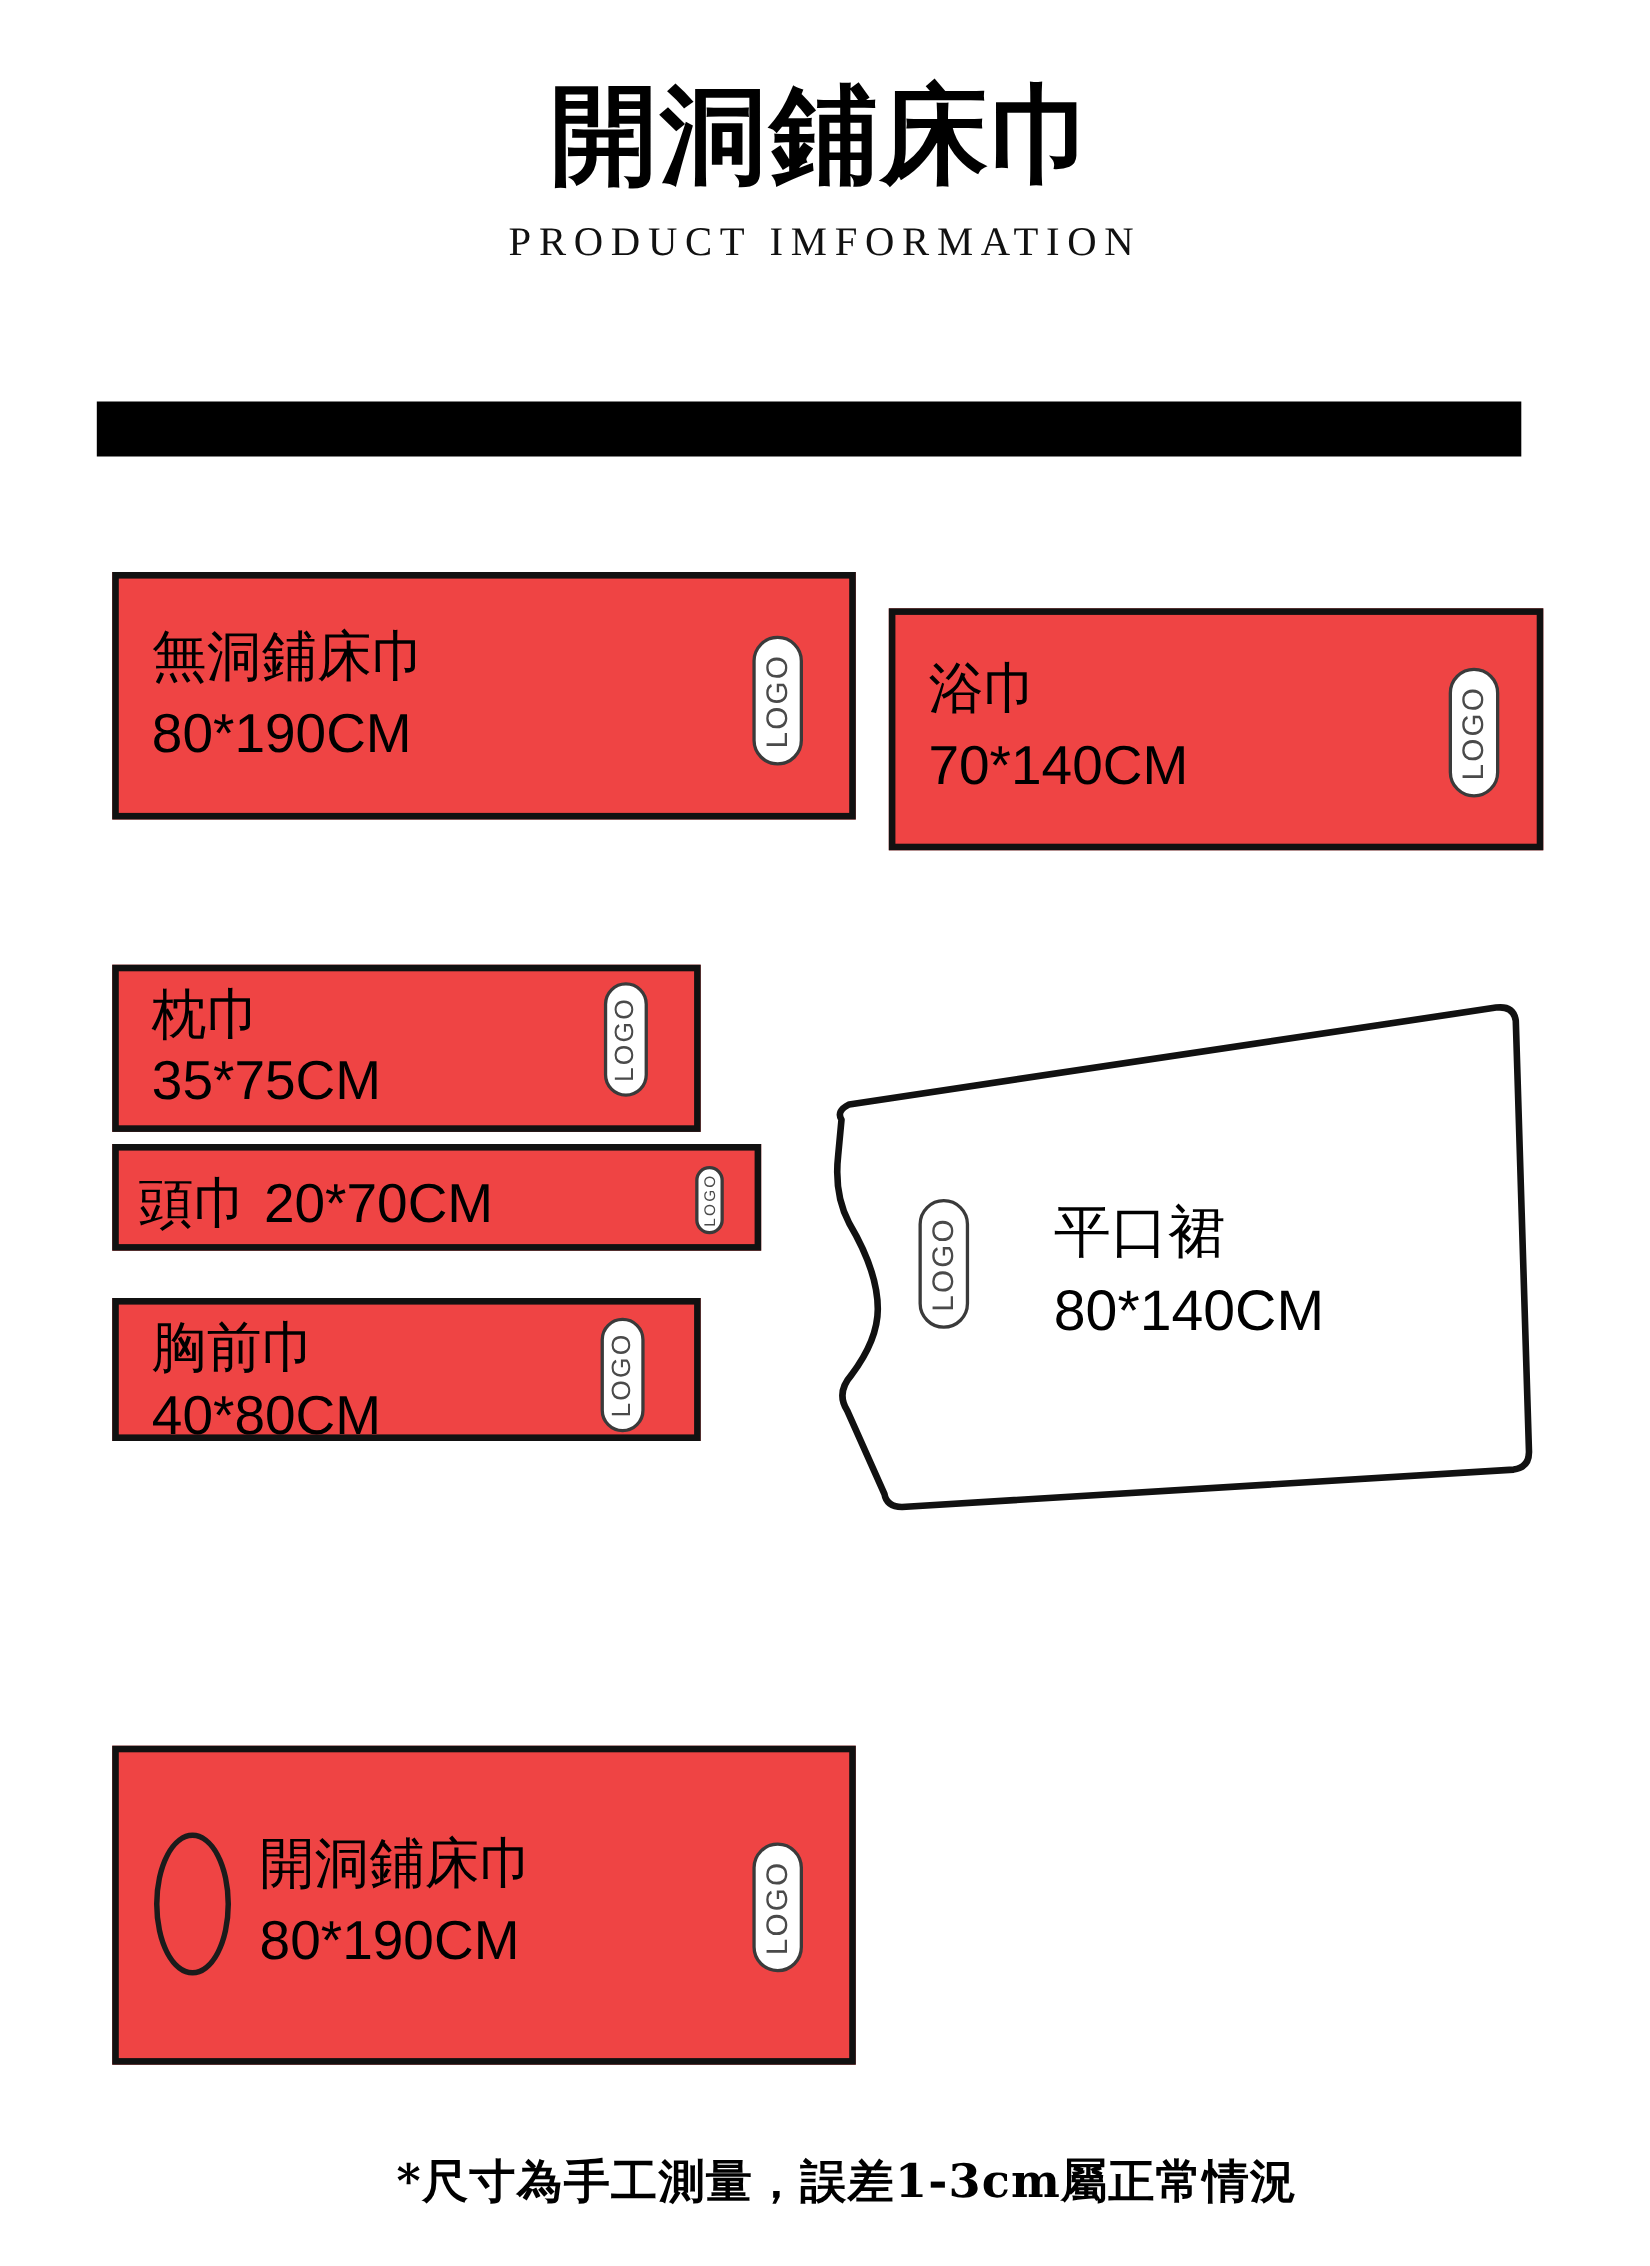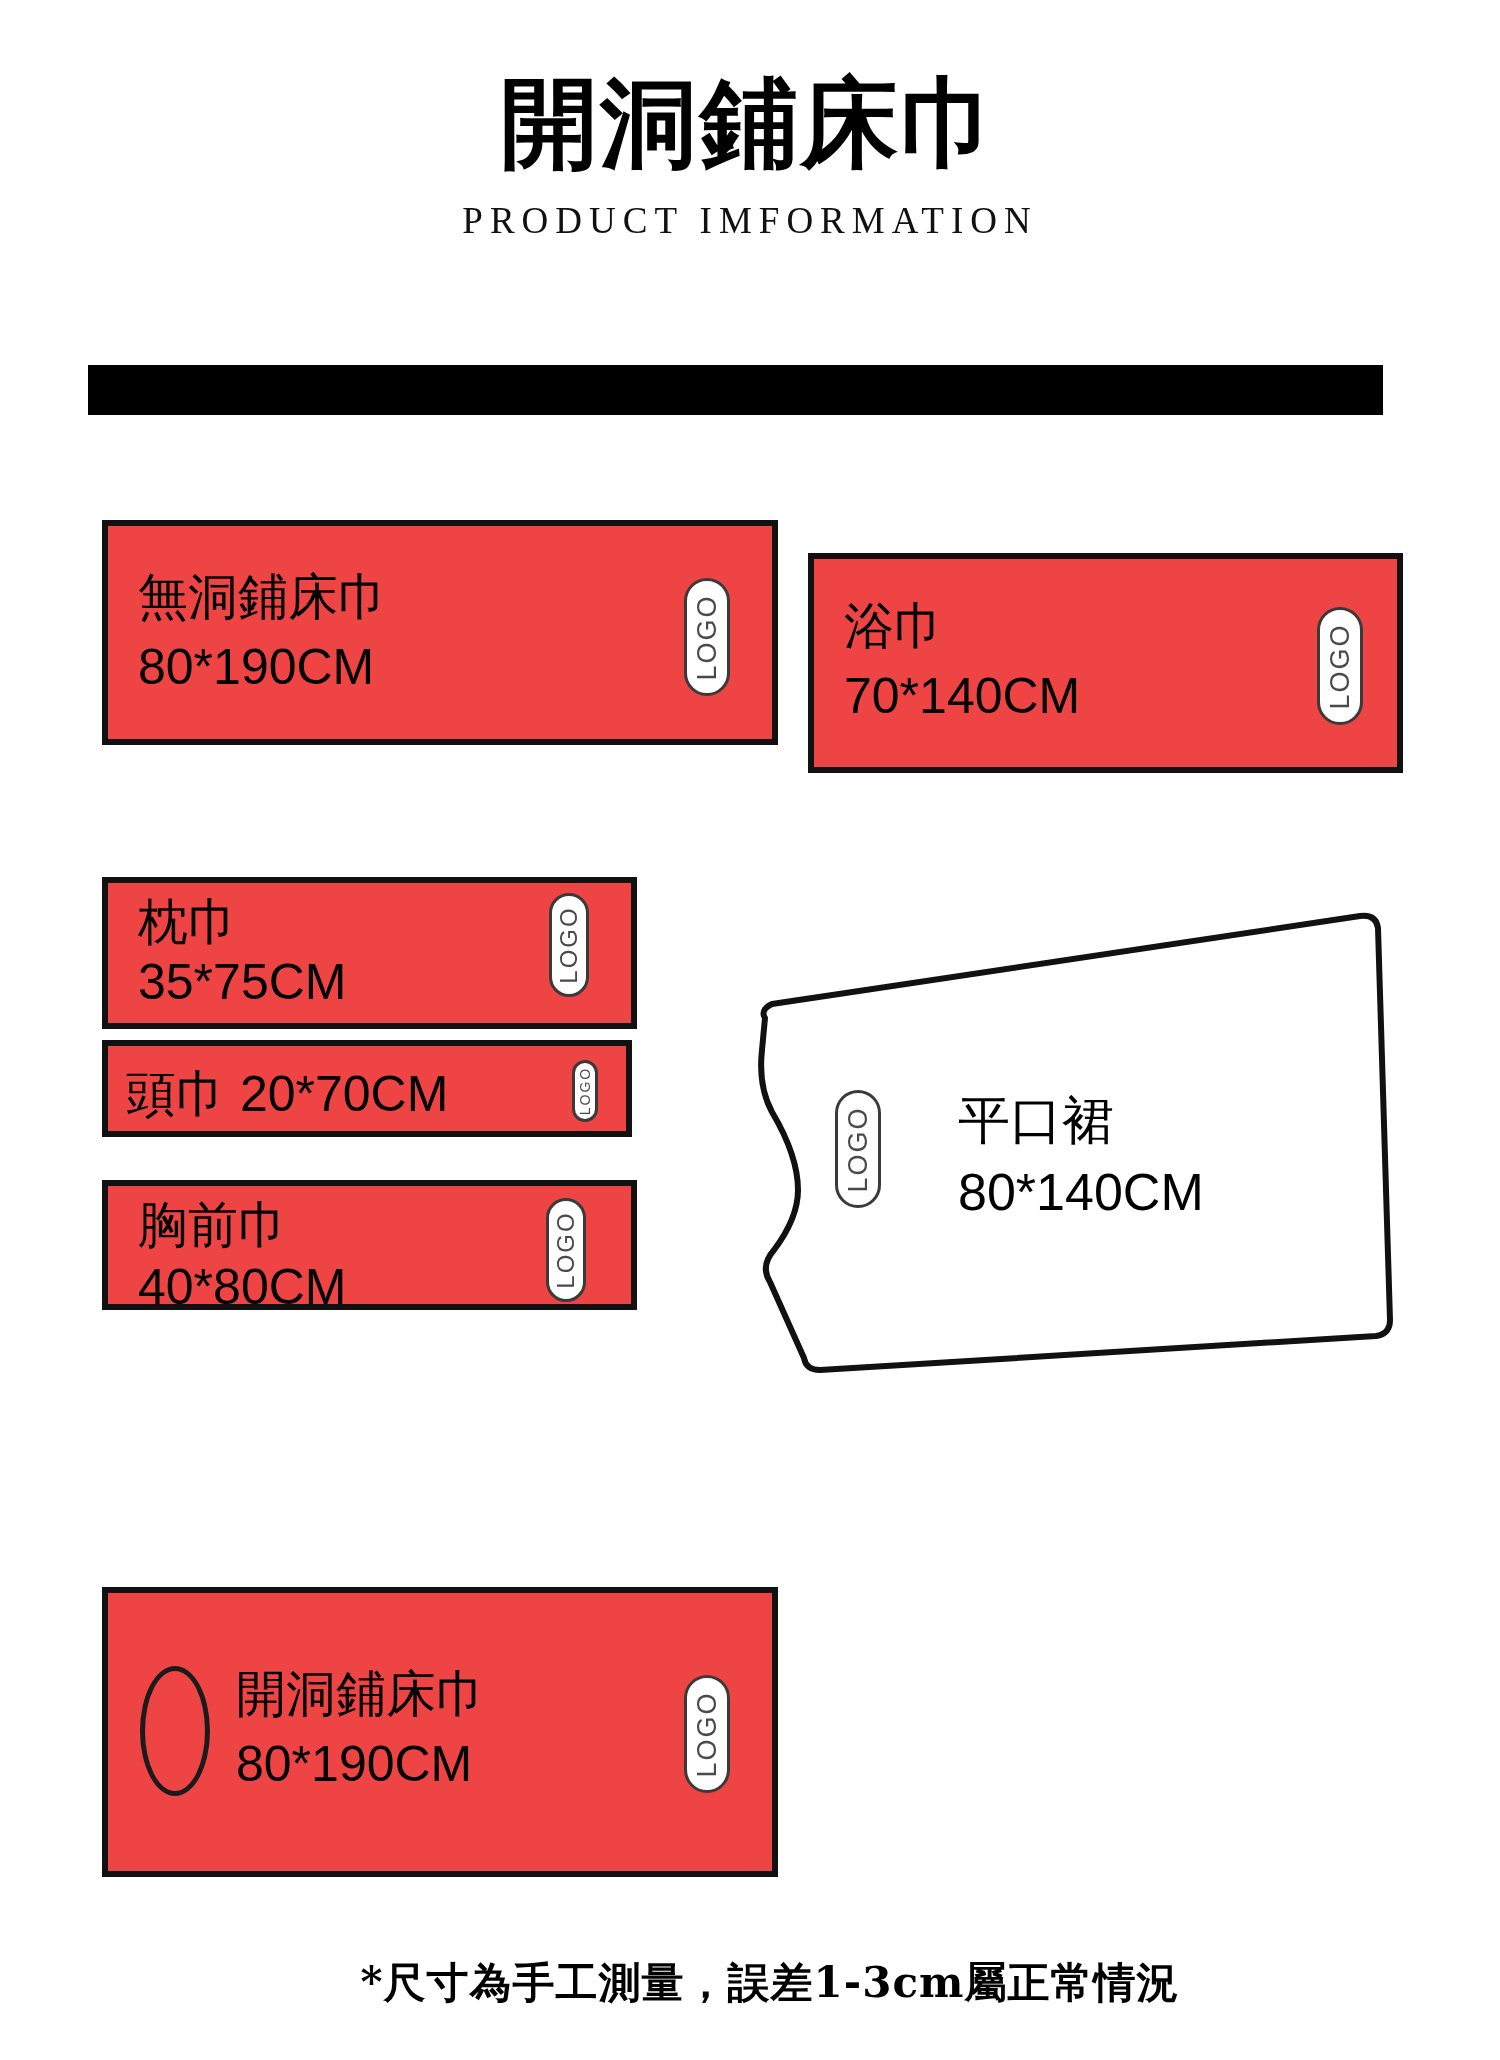--- a/index.html
+++ b/index.html
@@ -159,21 +159,21 @@
 </div>
 
 <div class="prod-box" style="left:102px; top:877px; width:535px; height:152px;">
   <div class="box-text box-name" style="left:30px; top:10px;">枕巾</div>
   <div class="box-text box-size" style="left:30px; top:70px;">35*75CM</div>
   <div class="logo-pill pill-md" style="right:42px; top:10px;">
     <span class="logo-text">LOGO</span>
   </div>
 </div>
 
-<div class="prod-box" style="left:102px; top:1040px; width:530px; height:97px;">
+<div class="prod-box" style="left:102px; top:1040px; width:590px; height:97px;">
   <div class="box-text one-line" style="left:18px; top:19px;">頭巾 20*70CM</div>
   <div class="logo-pill pill-sm" style="right:28px; top:14px;">
     <span class="logo-text">LOGO</span>
   </div>
 </div>
 
 <div class="prod-box" style="left:102px; top:1180px; width:535px; height:130px;">
   <div class="box-text box-name" style="left:30px; top:10px;">胸前巾</div>
   <div class="box-text box-size" style="left:30px; top:72px;">40*80CM</div>
   <div class="logo-pill pill-md" style="right:45px; top:12px;">

